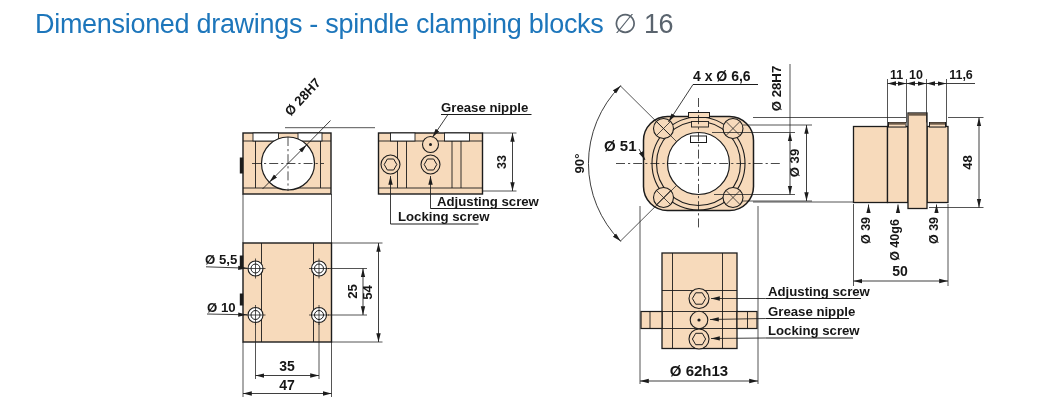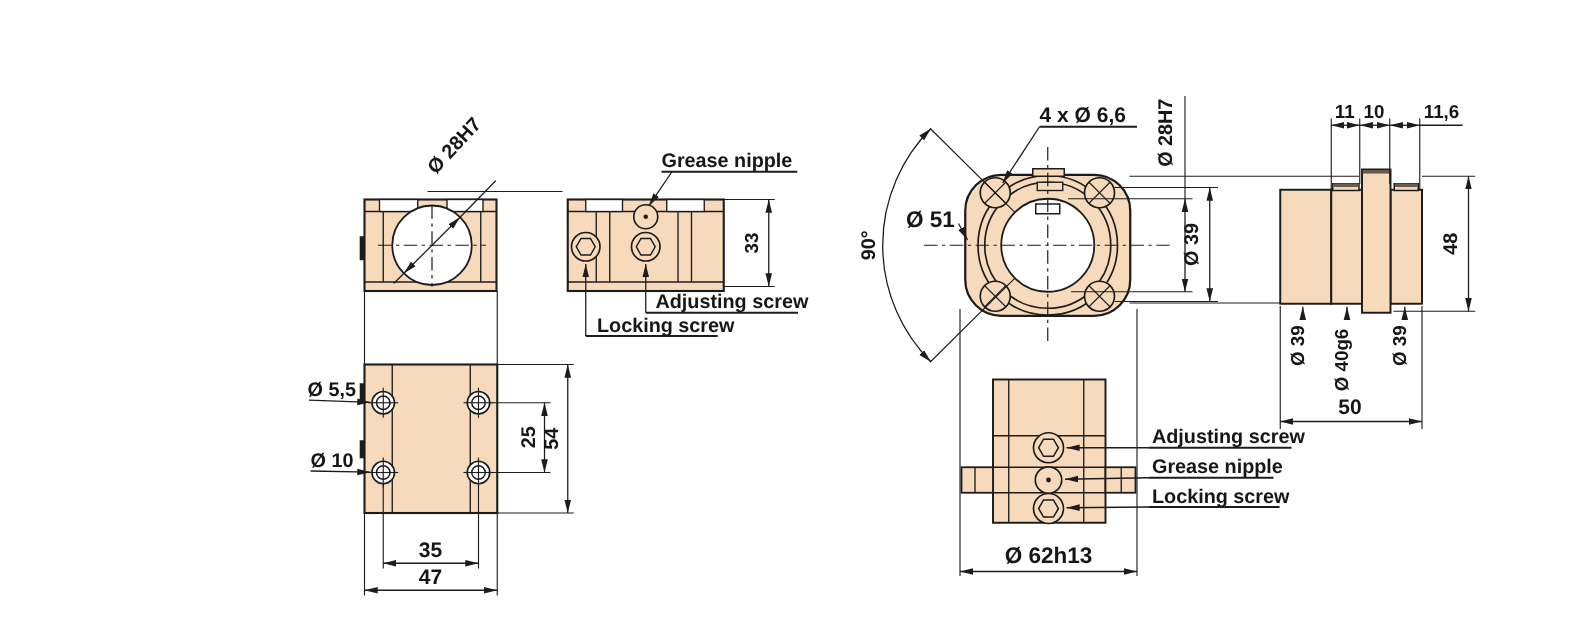--- a/index.html
+++ b/index.html
@@ -21,20 +21,21 @@
   .dash{stroke-dasharray:9 3 2.2 3;stroke-width:0.8;}
   .t12{font-size:12.5px}.t13{font-size:13.2px}.t14{font-size:14px}.t15{font-size:15px}
   marker path{fill:var(--line);}
   .darkcap{stroke:var(--dark-edge);stroke-width:2.4;}
 </style>
 </head>
 <body>
 
 <div class="page">
 
+  <div class="title"><span>Dimensioned drawings - spindle clamping blocks</span><span class="size">∅ 16</span></div>
 
   <svg width="1063" height="412" viewBox="0 0 1063 412">
     <defs>
       <marker id="ah" markerUnits="userSpaceOnUse" markerWidth="9.5" markerHeight="6.5" refX="8.8" refY="3.1" orient="auto-start-reverse">
         <path d="M0,0.9 L8.8,3.1 L0,5.3 Z"></path>
       </marker>
     </defs>
 
     <g>
       <line class="ln ext" x1="285" y1="127.7" x2="375" y2="127.7"></line>

